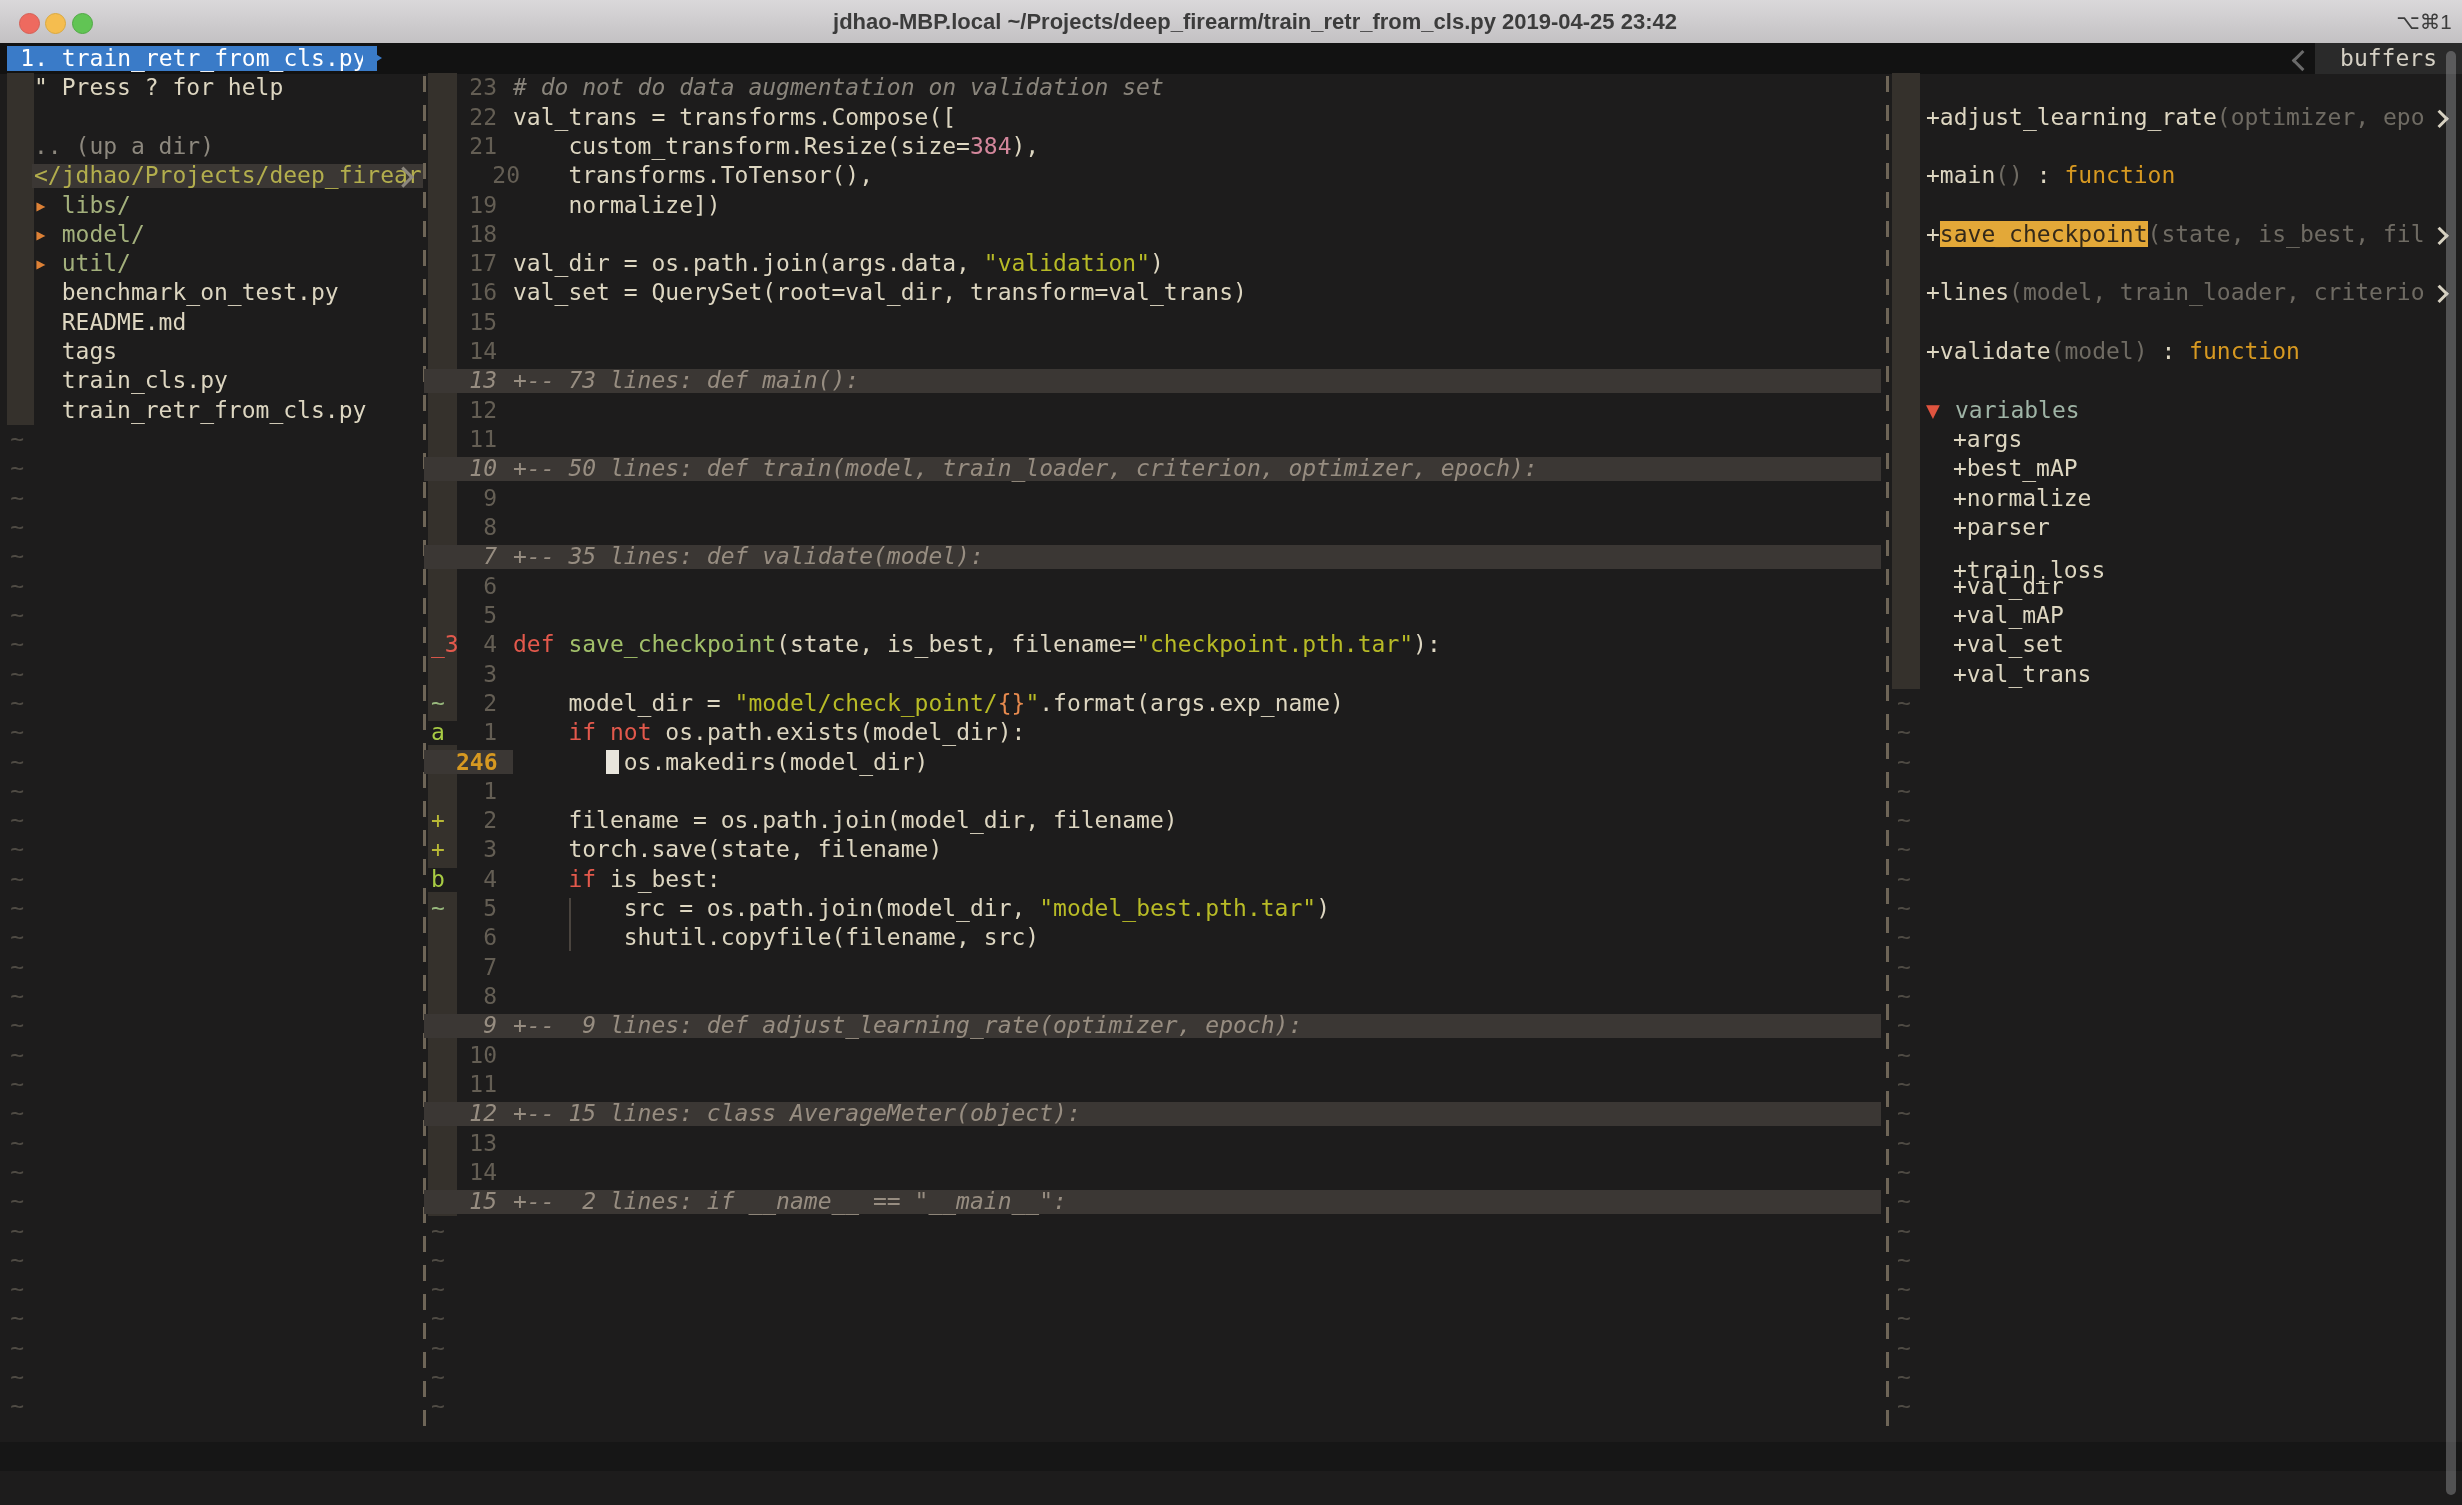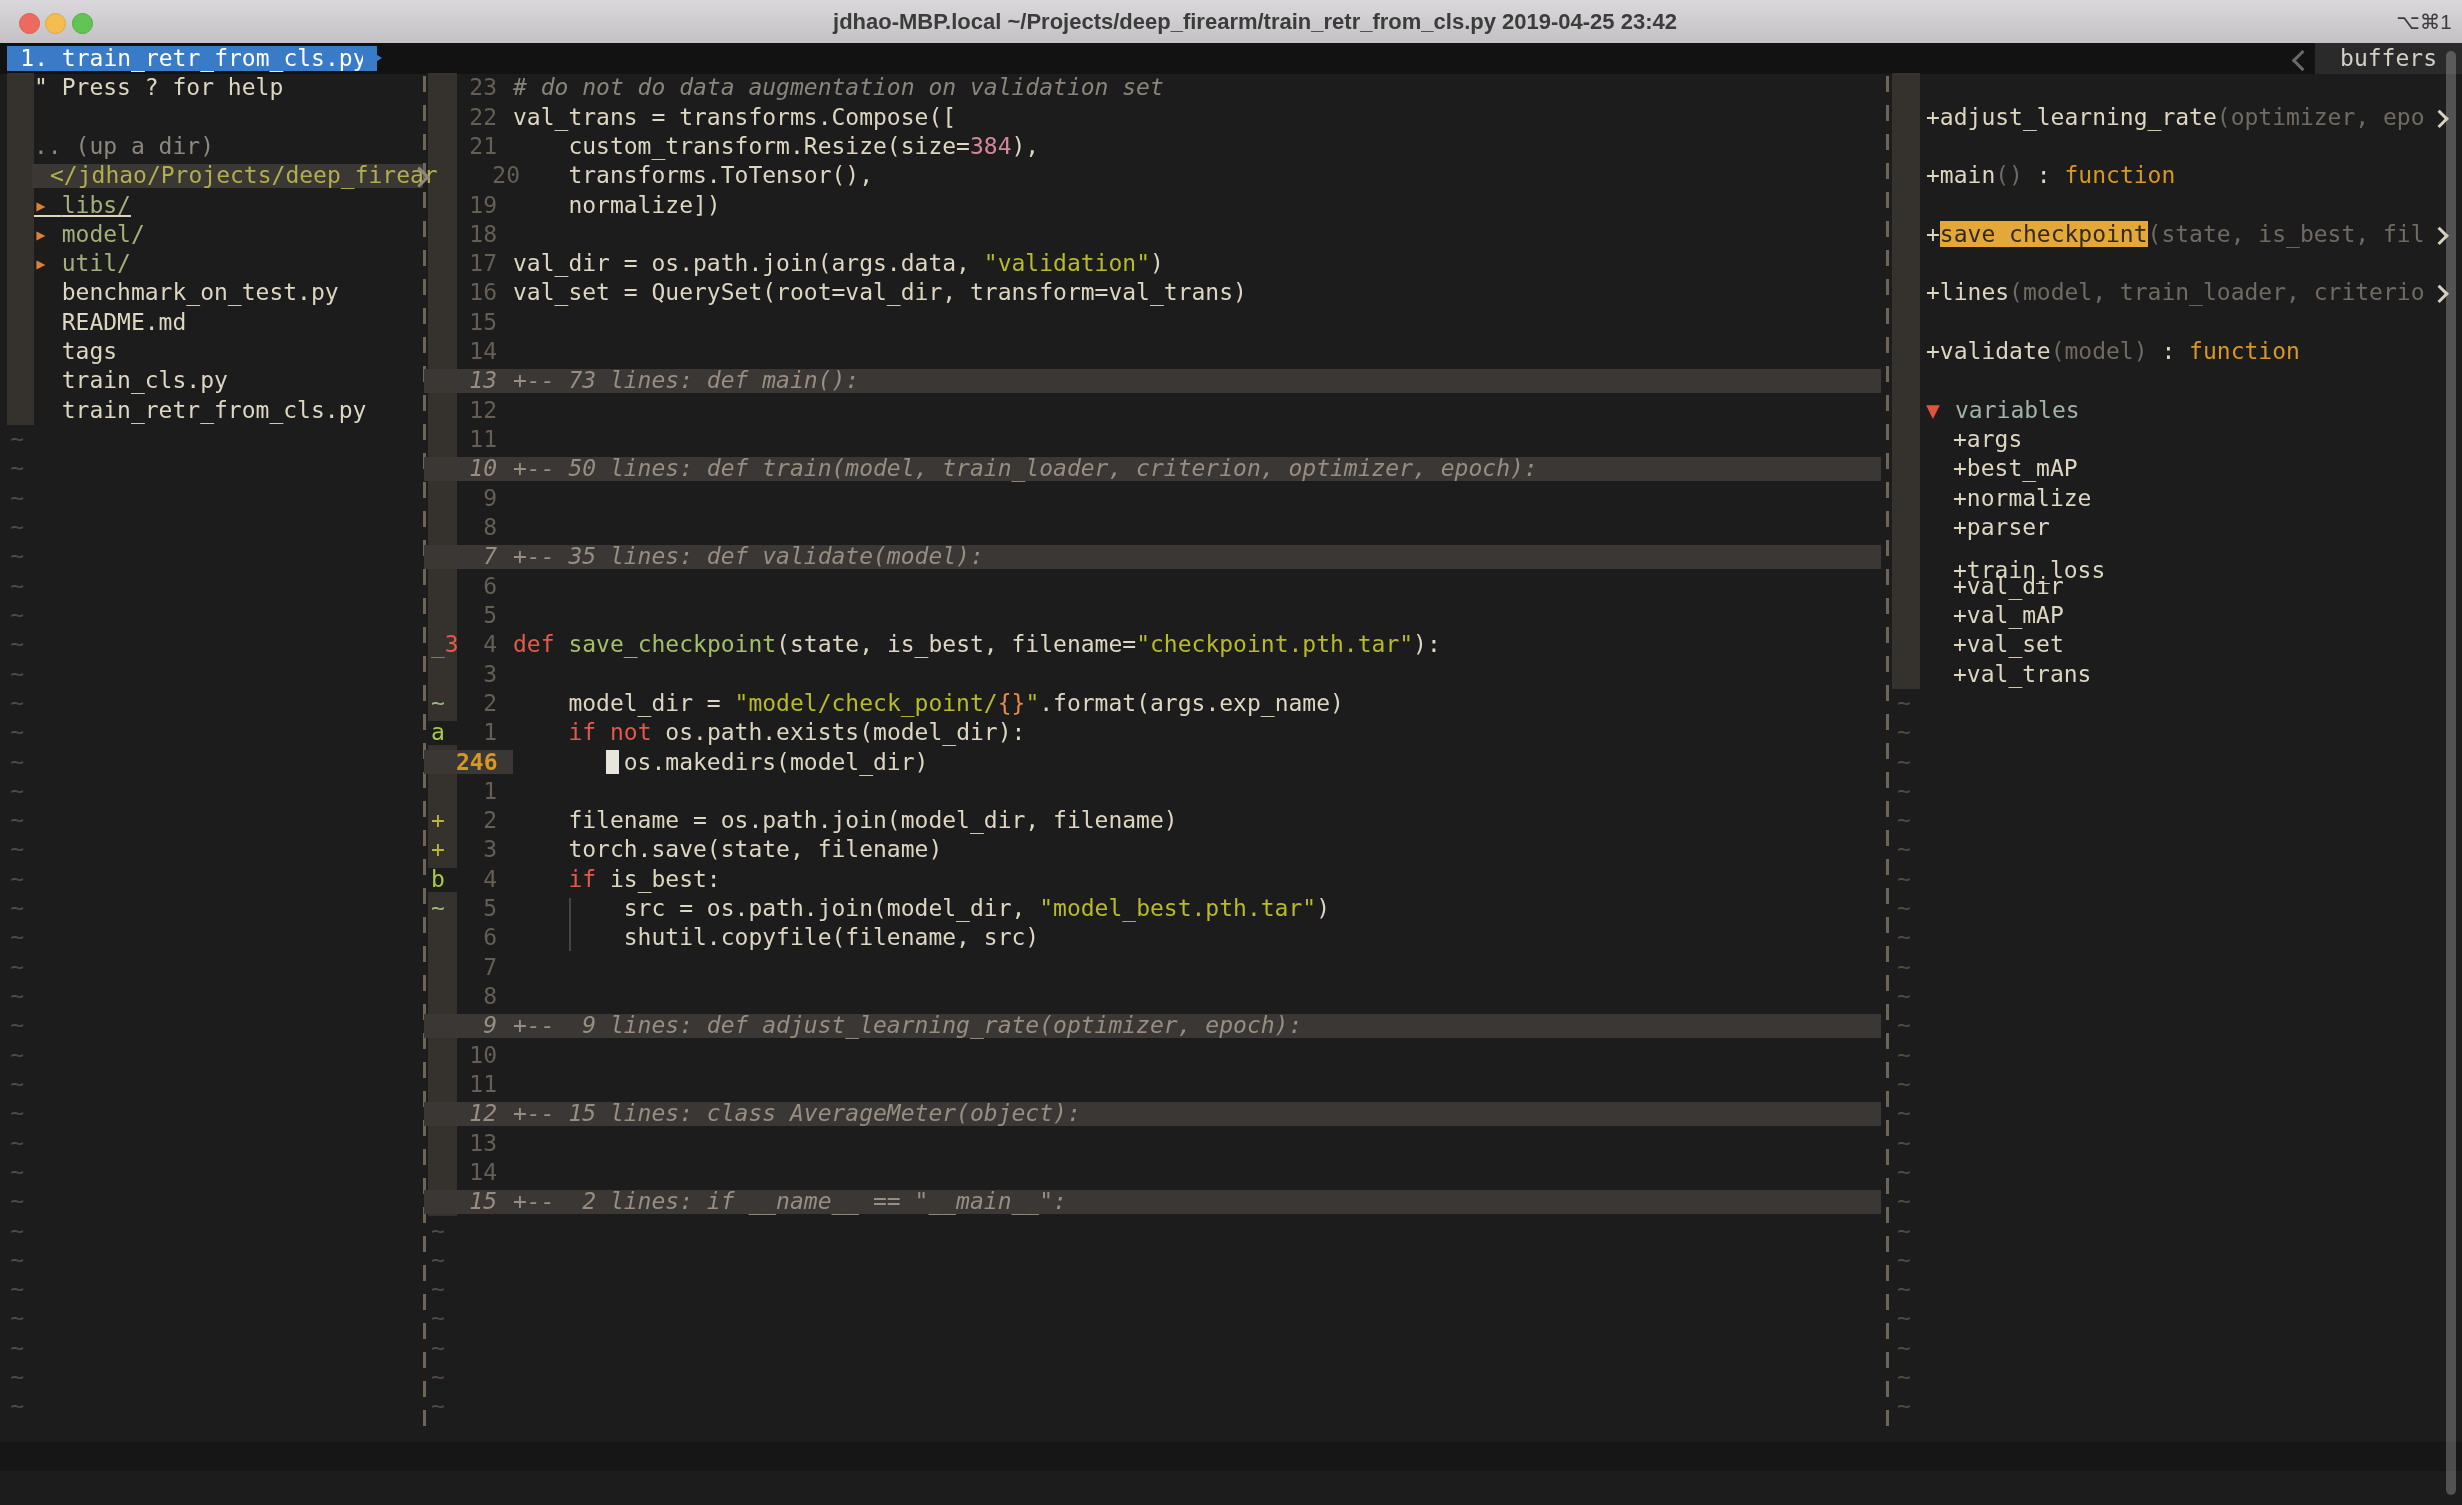--- a/index.html
+++ b/index.html
@@ -72,22 +72,22 @@
   <div class="abs strip" style="left:428px;top:73px;width:29px;height:1143px"></div>
   <div class="abs strip" style="left:1892px;top:73px;width:28px;height:616px"></div>
 
   <div class="abs vsep" style="left:423px;top:76px;height:1363px"></div>
   <div class="abs vsep" style="left:1886px;top:76px;height:1363px"></div>
 
   <div id="rows">
       <div class="row" style="left: 34px; top: 73px; width: 388px;"><span class="c-cream">" Press ? for help</span></div>
       <div class="row" style="left: 34px; top: 132px; width: 388px;"><span class="c-gray">.. (up a dir)</span></div>
       <div class="band" style="left: 32px; top: 164px; width: 391px; background: rgb(59, 55, 52);"></div>
-      <div class="row" style="left: 50px; top: 161px; width: 388px;"><span class="c-root">&lt;/jdhao/Projects/deep_firear</span><span class="chev chev-r" style="position: absolute; left: 362px; top: 8.8px; border-color: rgb(141, 136, 126);"></span></div>
-      <div class="row" style="left: 34px; top: 191px; width: 388px; text-decoration: underline;"><span class="c-arrow">▸ </span><span class="c-dir">libs/</span></div>
+      <div class="row" style="left: 34px; top: 161px; width: 388px;"><span class="c-root">&lt;/jdhao/Projects/deep_firear</span><span class="chev chev-r" style="position: absolute; left: 362px; top: 8.8px; border-color: rgb(141, 136, 126);"></span></div>
+      <div class="row" style="left: 34px; top: 191px; width: 388px;"><span class="c-arrow">▸ </span><span class="c-dir">libs/</span></div>
       <div class="row" style="left: 34px; top: 220px; width: 388px;"><span class="c-arrow">▸ </span><span class="c-dir">model/</span></div>
       <div class="row" style="left: 34px; top: 249px; width: 388px;"><span class="c-arrow">▸ </span><span class="c-dir">util/</span></div>
       <div class="row" style="left: 34px; top: 278px; width: 388px;"><span class="c-cream">  benchmark_on_test.py</span></div>
       <div class="row" style="left: 34px; top: 308px; width: 388px;"><span class="c-cream">  README.md</span></div>
       <div class="row" style="left: 34px; top: 337px; width: 388px;"><span class="c-cream">  tags</span></div>
       <div class="row" style="left: 34px; top: 366px; width: 388px;"><span class="c-cream">  train_cls.py</span></div>
       <div class="row" style="left: 34px; top: 396px; width: 388px;"><span class="c-cream">  train_retr_from_cls.py</span></div>
       <div class="row c-tilde" style="left: 10.3px; top: 425px;">~</div>
       <div class="row c-tilde" style="left: 10.3px; top: 454px;">~</div>
       <div class="row c-tilde" style="left: 10.3px; top: 484px;">~</div>

